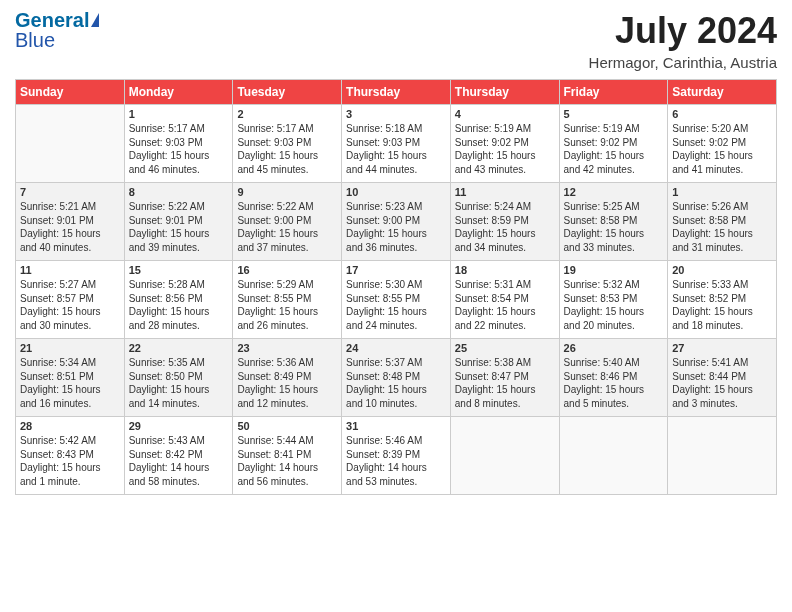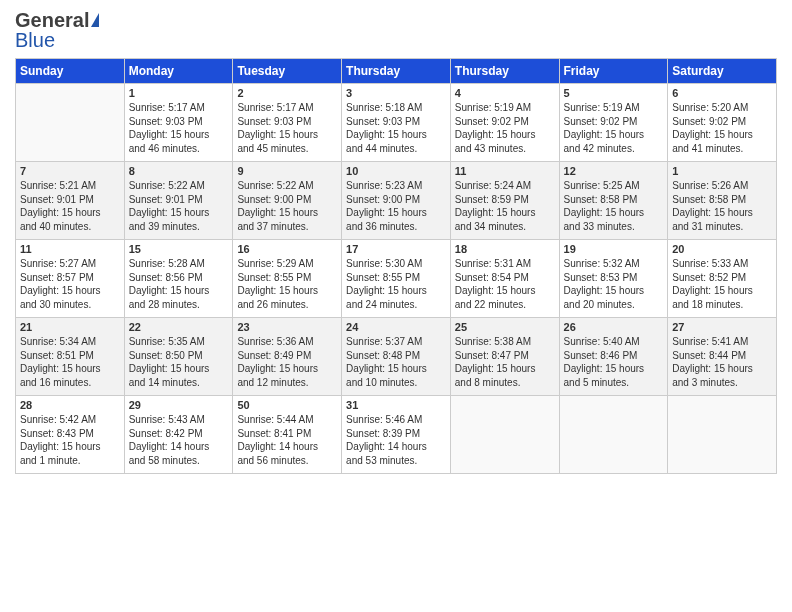--- a/index.html
+++ b/index.html
@@ -21,21 +21,21 @@
       margin-bottom: 8px;
     }
     .logo {
       display: flex;
       flex-direction: column;
       align-items: flex-start;
     }
     .logo-general {
       font-size: 20px;
       font-weight: bold;
-      color: #404040;
+      color: #0369a1;
       line-height: 1;
     }
     .logo-blue {
       font-size: 20px;
       font-weight: normal;
       color: #2255aa;
       line-height: 1;
     }
     .logo-icon {
       display: inline-block;
@@ -62,21 +62,21 @@
       font-size: 15px;
       color: #444;
       margin-top: 2px;
     }
     .calendar {
       width: 100%;
       border-collapse: collapse;
       table-layout: fixed;
     }
     .calendar th {
-      background: #1d4ed8;
+      background: #ef4444;
       color: #fff;
       font-size: 12px;
       font-weight: bold;
       padding: 5px 4px;
       text-align: left;
       border: 1px solid #ccc;
     }
     .calendar td {
       border: 1px solid #ccc;
       vertical-align: top;
@@ -110,20 +110,22 @@
 <div class="container">
   <div class="header">
     <div class="logo">
       <div class="logo-row">
         <span class="logo-general">General</span>
         <span class="logo-icon"></span>
       </div>
       <span class="logo-blue">Blue</span>
     </div>
     <div class="title-area">
+      <div class="month-title">July 2024</div>
+      <div class="location-title">Hermagor, Carinthia, Austria</div>
     </div>
   </div>
 
   <table class="calendar">
     <thead>
       <tr>
         <th>Sunday</th>
         <th>Monday</th>
         <th>Tuesday</th>
         <th>Thursday</th>

